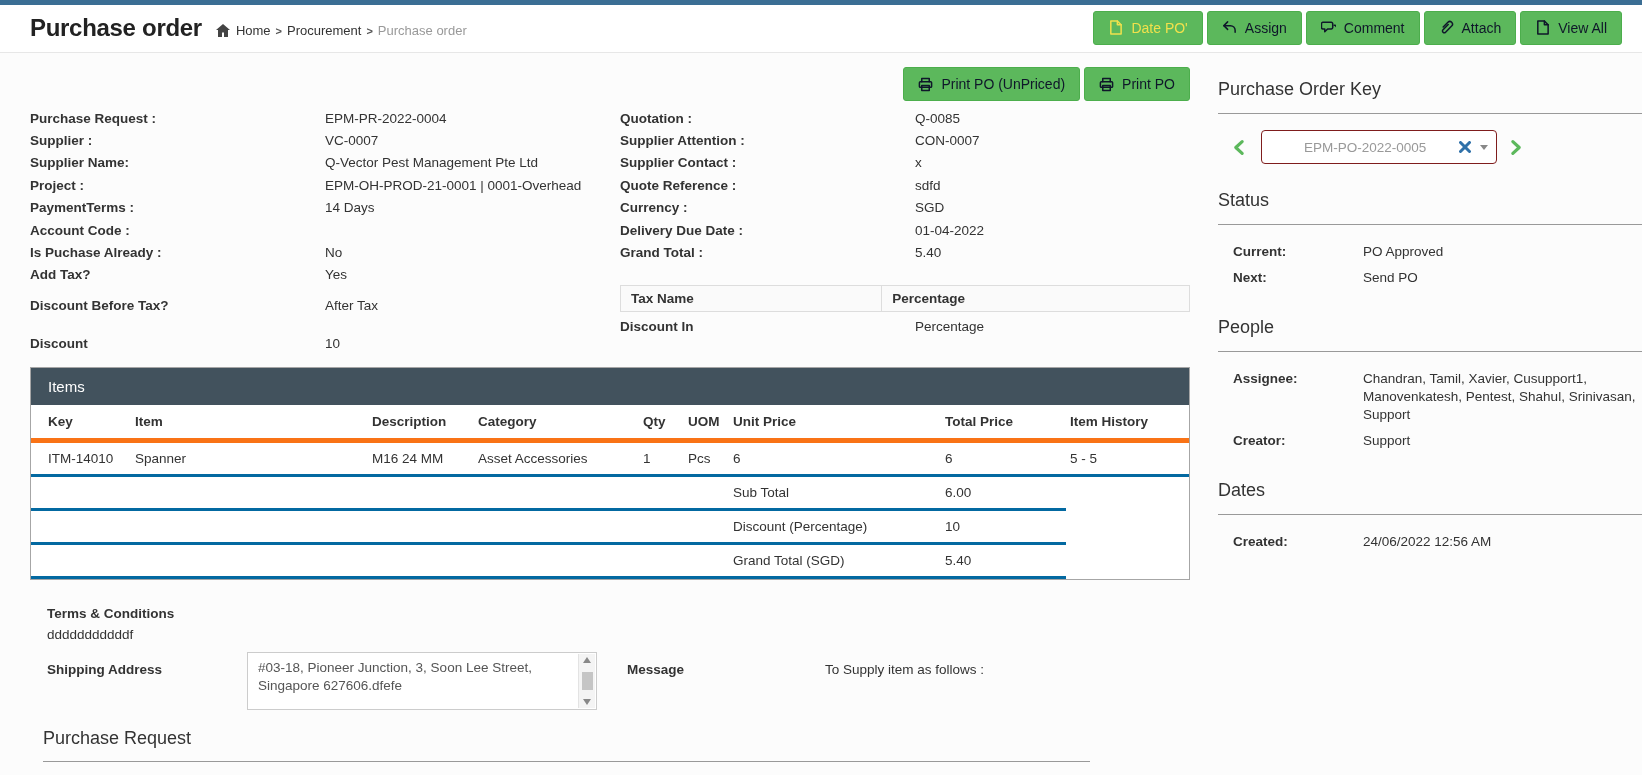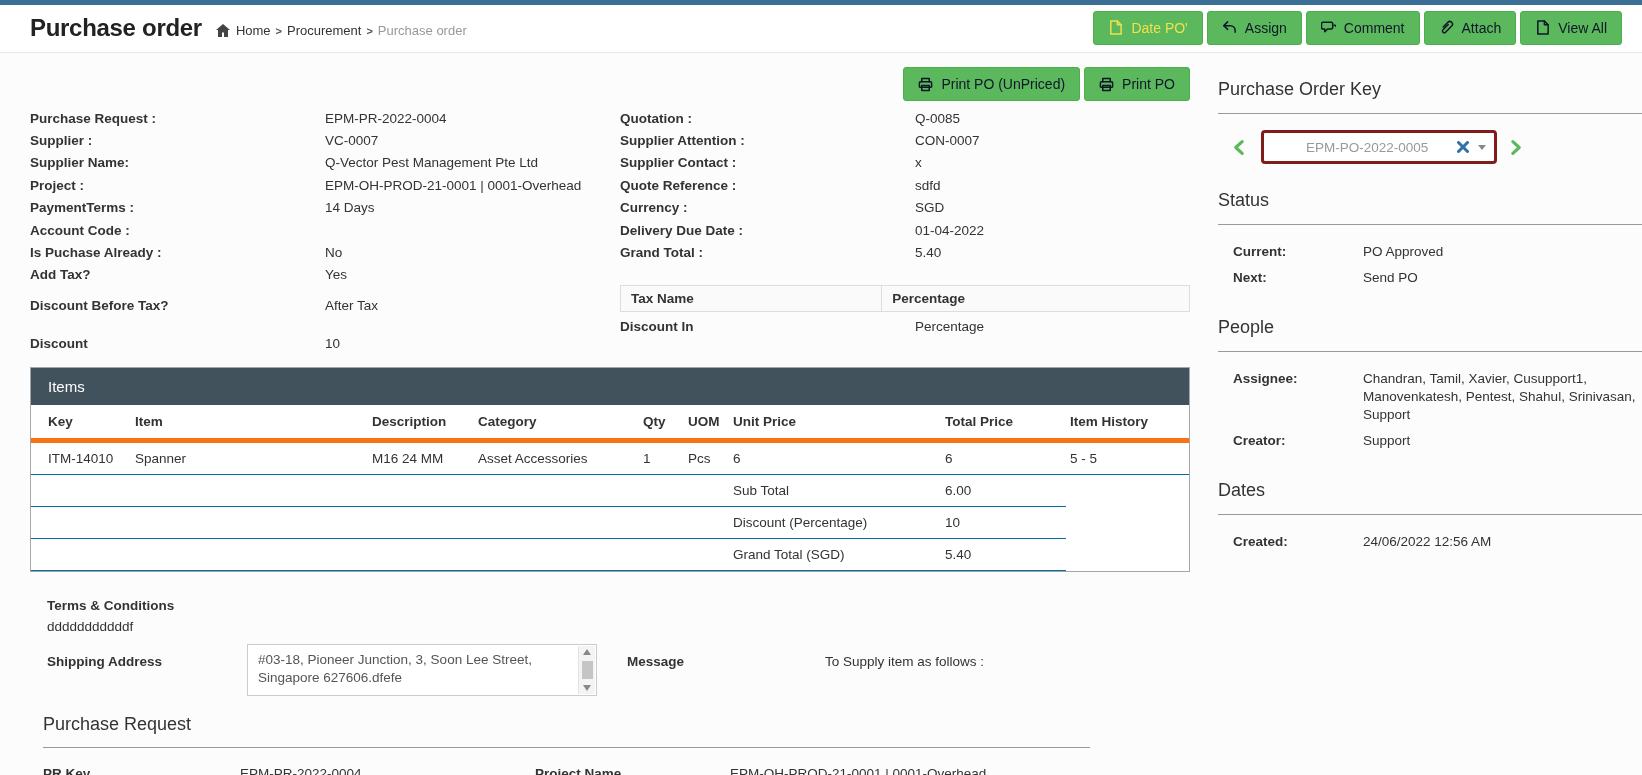--- a/index.html
+++ b/index.html
@@ -39,31 +39,31 @@
   .tax-table { display:flex; border:1px solid #ddd; margin-top:21px; background:#fafafa; }
   .tax-table .cell { padding:5px 10px; font-weight:bold; font-size:13.5px; }
   .tax-table .cell:first-child { width:46%; border-right:1px solid #ddd; }
   .tax-table .cell:last-child { width:54%; font-weight:normal; font-weight:bold; }
   
   .items-panel { margin-top:12px; border:1px solid #a6a6a6; background:#fff; }
   .items-header { background:#42525d; color:#fff; font-size:15px; padding:10px 17px; }
   table.items { width:100%; border-collapse:collapse; font-size:13.5px; }
   table.items th { text-align:left; font-weight:bold; padding:9px 4px;
     border-bottom:5px solid #f97316; }
-  table.items td { padding:8px 4px; border-bottom:1px solid #0369a1; vertical-align:top; }
+  table.items td { padding:8px 4px; border-bottom:3px solid #0369a1; vertical-align:top; }
   table.items th:first-child, table.items td:first-child { padding-left:17px; }
   table.items .ctr { text-align:left; }
   table.items td.noborder { border-bottom:none; }
   
   .terms { margin:26px 0 0 17px; font-size:13.5px; }
   .terms .lbl { font-weight:bold; }
   .terms .val { margin-top:6px; }
   .ship-row { display:flex; margin:10px 0 0 17px; font-size:13.5px; }
   .ship-row .lbl { font-weight:bold; width:200px; padding-top:10px; flex-shrink:0; }
-  .ship-box { position:relative; width:350px; height:52px; border:1px solid #ccc;
+  .ship-box { position:relative; width:350px; height:58px; border:1px solid #ccc;
     background:#fff; padding:6px 28px 6px 10px; color:#555; line-height:18px;
     overflow:hidden; }
   .sb { position:absolute; top:1px; right:1px; bottom:1px; width:17px;
     background:#f4f4f4; border-left:1px solid #e3e3e3; display:flex;
     flex-direction:column; align-items:center; justify-content:space-between;
     padding:3px 0; }
   .sb .arr { width:0; height:0; border-left:4px solid transparent;
     border-right:4px solid transparent; }
   .sb .arr.up { border-bottom:6px solid #888; }
   .sb .arr.dn { border-top:6px solid #888; }
@@ -81,21 +81,21 @@
   .pr-row .l2 { width:195px; font-weight:bold; flex-shrink:0; }
   .pr-row .v2 { flex:1; }
   
   .sidebar { margin-left:28px; width:460px; flex-shrink:0; padding-top:26px; }
   .side-h { font-size:18px; font-weight:normal; color:#333; padding-bottom:13px;
     border-bottom:1px solid #999; }
   .po-nav { display:flex; align-items:center; margin:16px 0 0 13px; }
   .chev { background:none; border:none; cursor:pointer; display:flex; padding:0; }
   .chev svg { width:17px; height:17px; stroke:#5cb85c; stroke-width:3; fill:none;
     stroke-linecap:round; stroke-linejoin:round; }
-  .po-select { width:236px; height:34px; border:3px solid #7f1d1d; border-radius:4px;
+  .po-select { width:236px; height:34px; border:1px solid #7f1d1d; border-radius:4px;
     background:#fff; display:flex; align-items:center; margin:0 10px 0 13px;
     padding:0 8px 0 42px; font-size:13.5px; color:#999; cursor:pointer; }
   .po-select .xi { margin-left:auto; display:flex; }
   .po-select .xi svg { width:12px; height:12px; stroke:#3071a9; stroke-width:3;
     stroke-linecap:round; }
   .po-select .caret { width:0; height:0; border-left:4px solid transparent;
     border-right:4px solid transparent; border-top:5px solid #888; margin-left:9px; }
   .side-sec { margin-top:26px; }
   .side-rows { margin:14px 0 0 15px; font-size:13.5px; }
   .side-row { display:flex; padding:4px 0; line-height:18px; }

